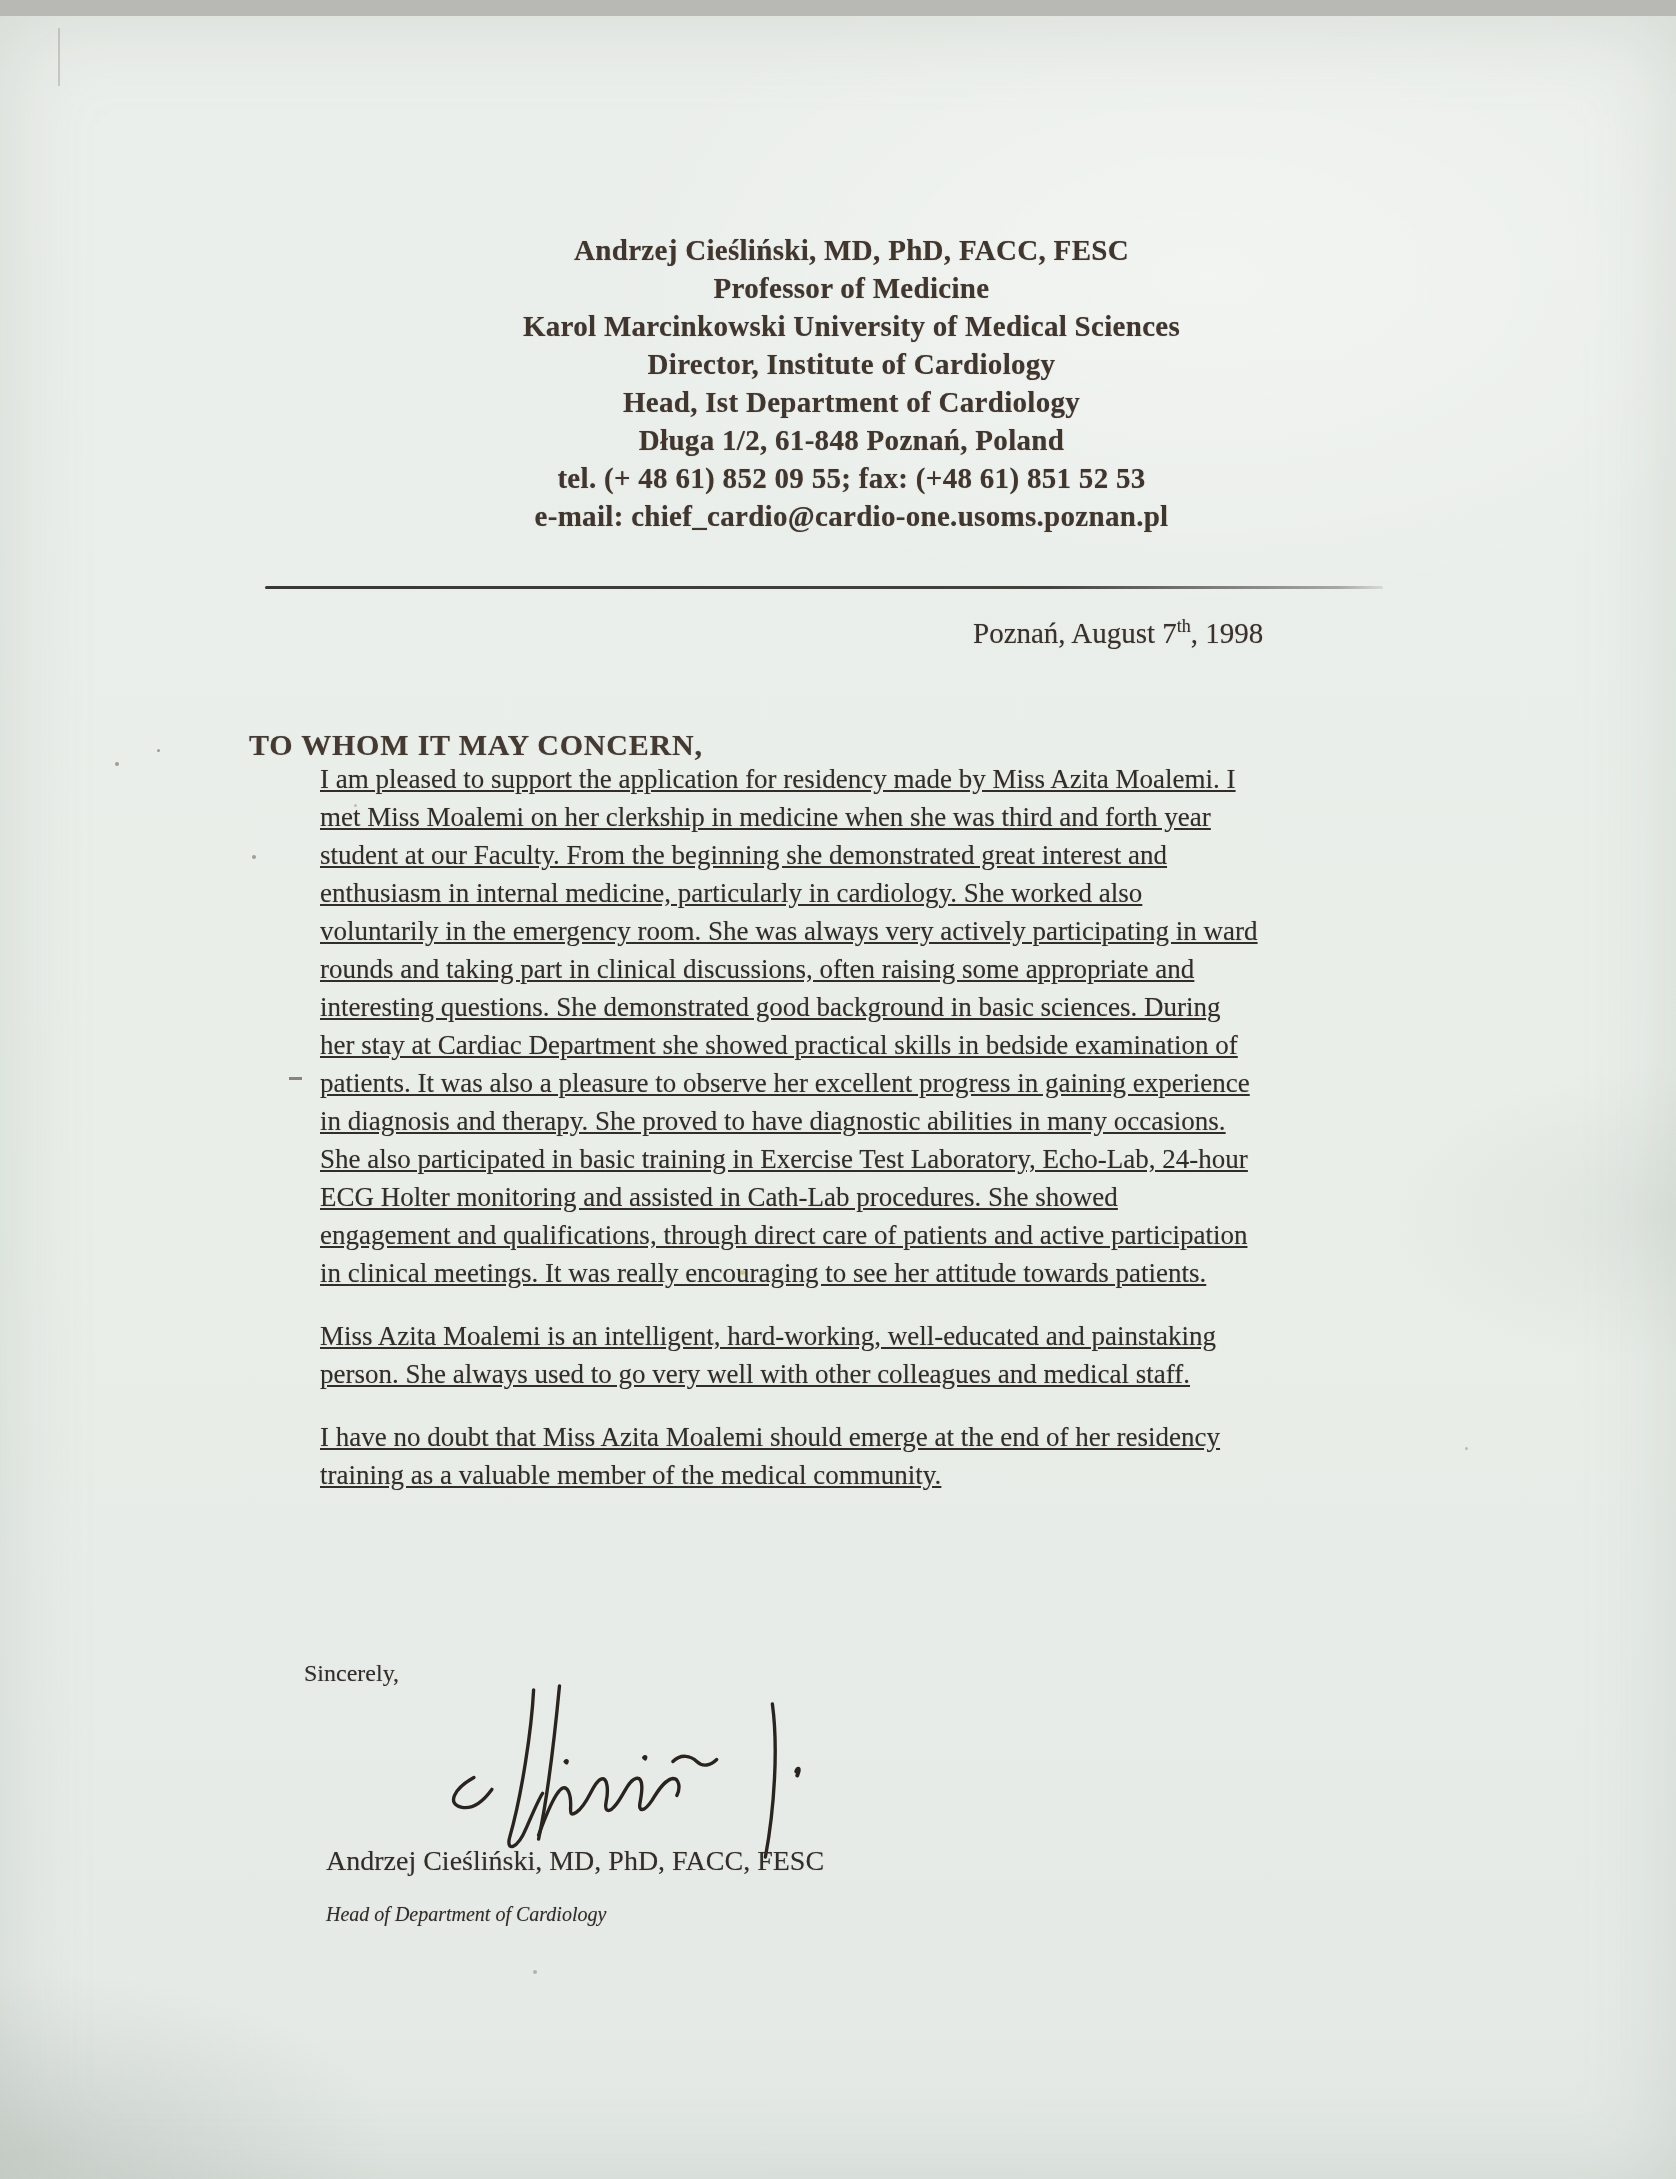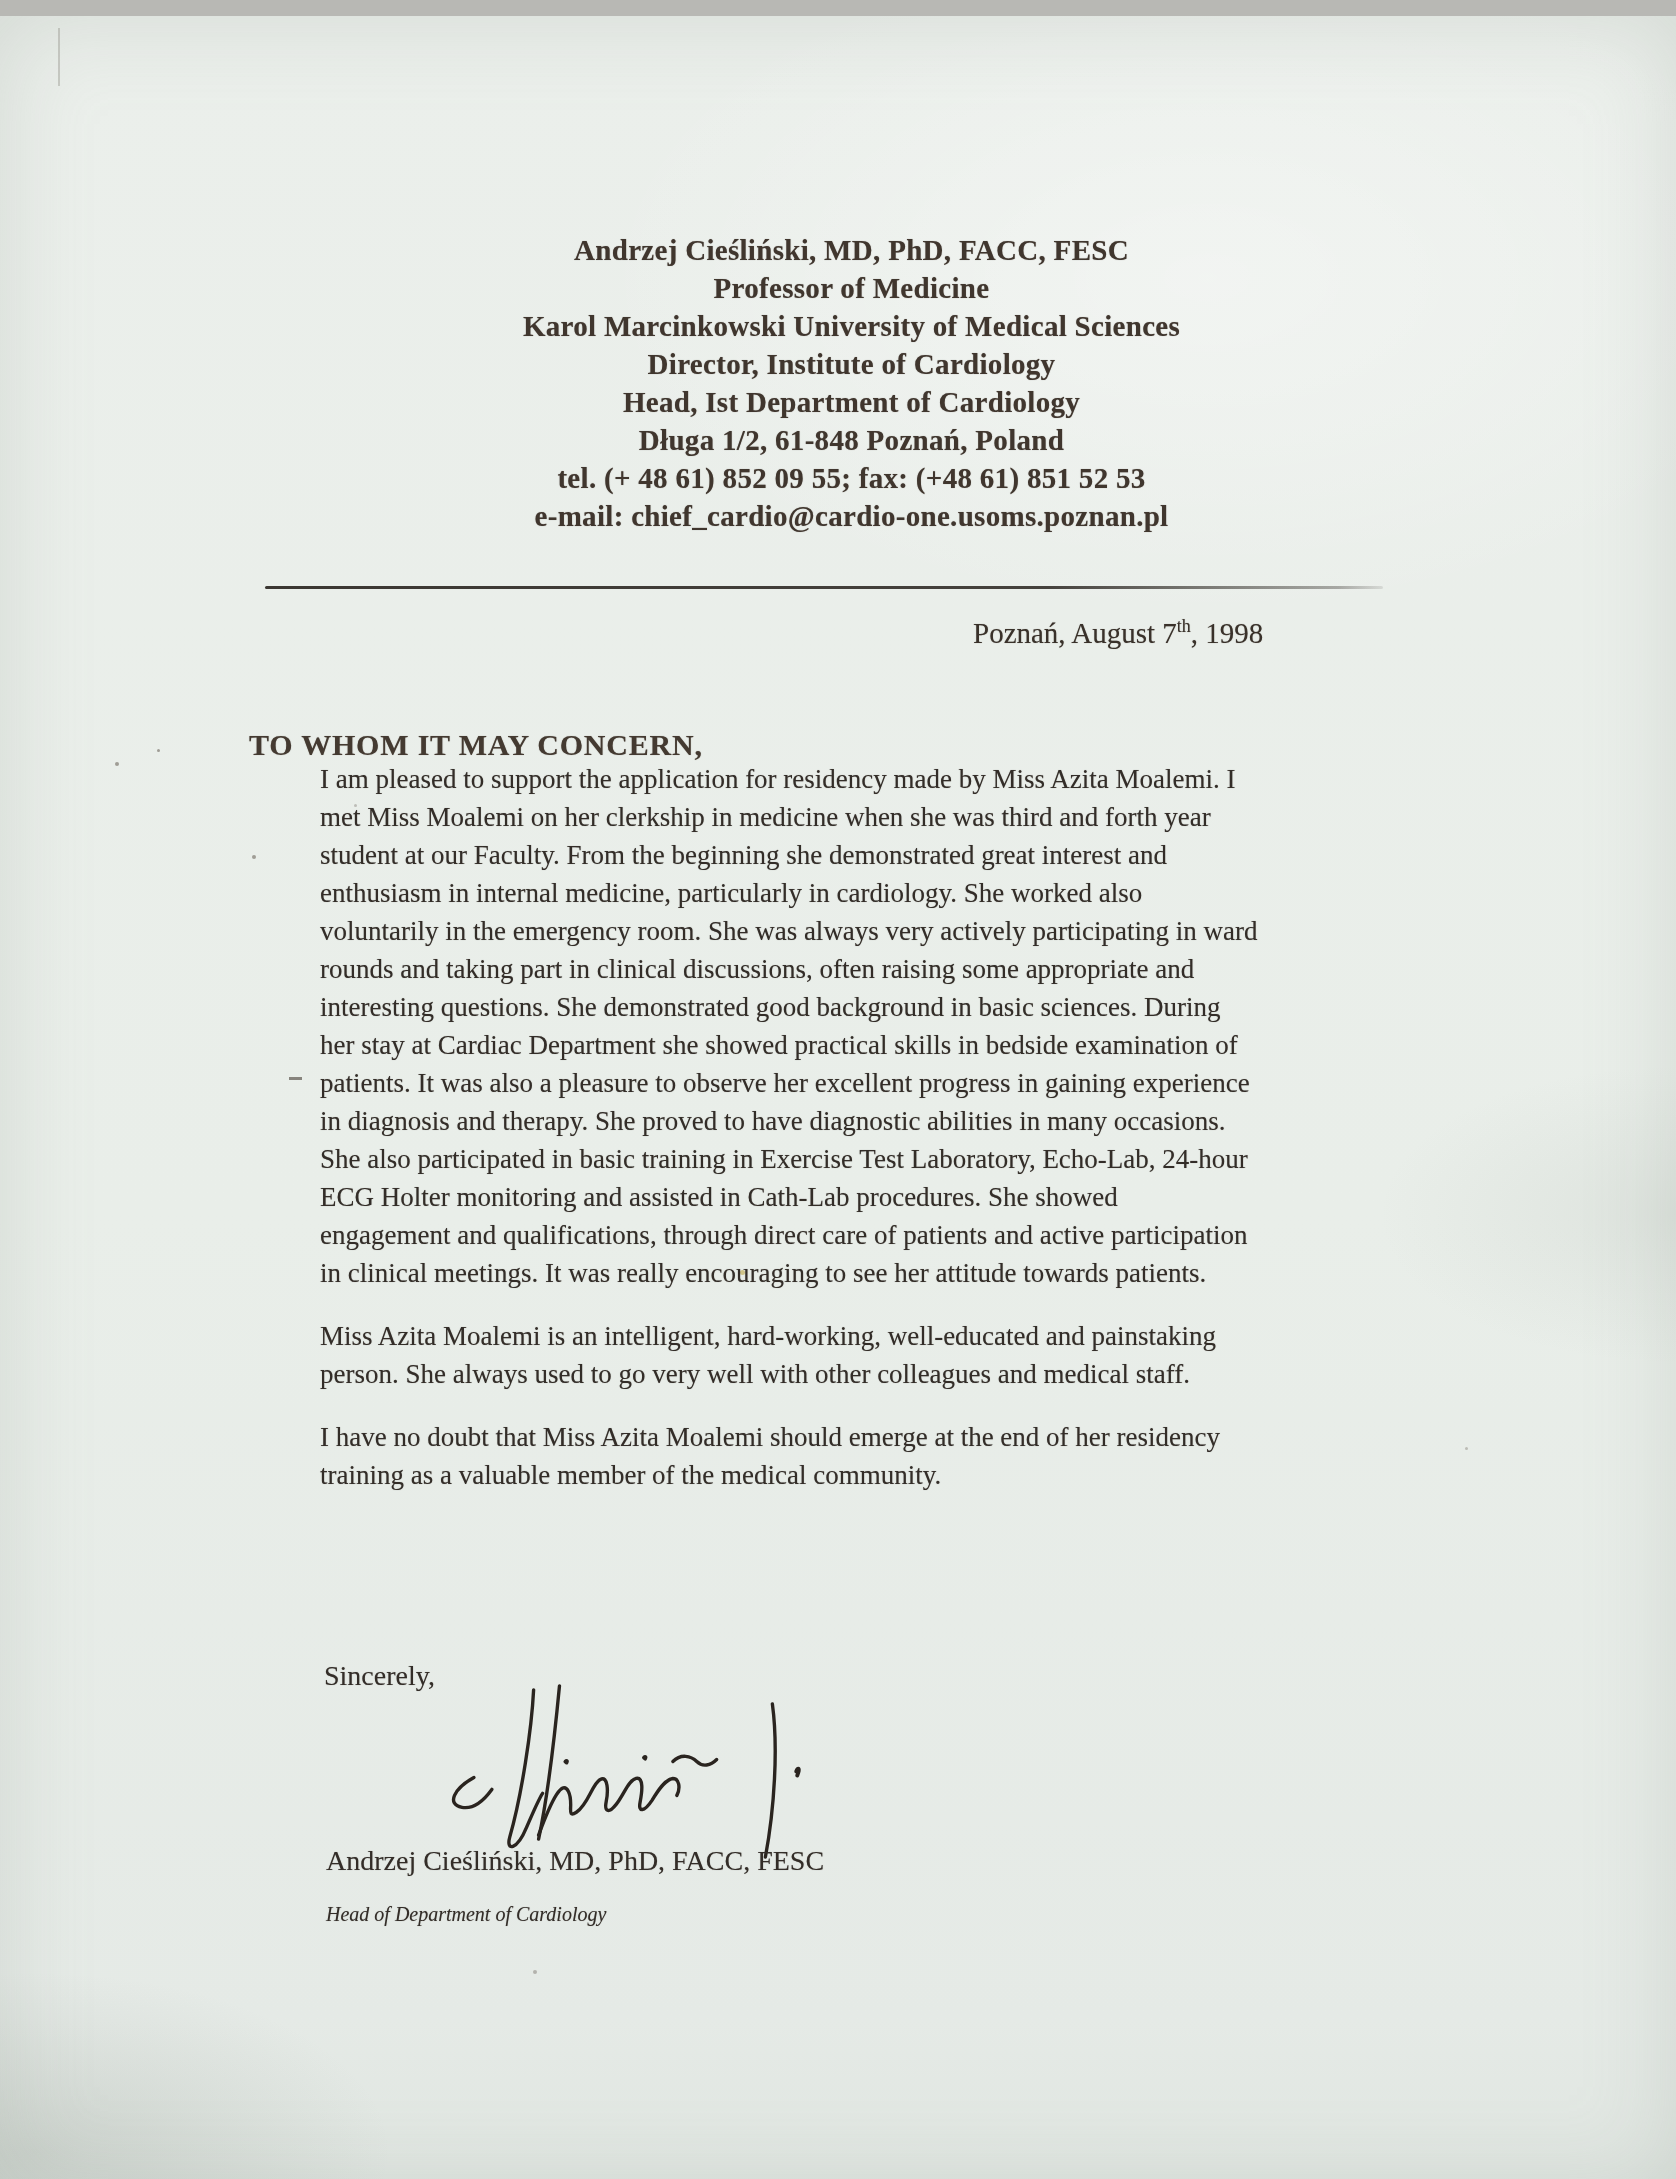--- a/index.html
+++ b/index.html
@@ -43,25 +43,26 @@
     font-weight:bold;font-size:30px;
     color:#443a31;
     letter-spacing:0.8px;
     text-shadow:0 0 1px rgba(68,58,49,0.45);
   }
   .body-text{
     position:absolute;left:320px;top:744px;width:1124px;
     font-size:27px;line-height:38px;
     color:#332d28;
     text-shadow:0 0 1px rgba(51,45,40,0.35);
+    text-decoration:underline;
   }
   .body-text p{margin:0 0 25px 0;}
   .sincerely{
-    position:absolute;left:324px;top:1644px;
-    font-size:28px;color:#332d28;
+    position:absolute;left:304px;top:1644px;
+    font-size:24px;color:#332d28;
     text-shadow:0 0 1px rgba(51,45,40,0.35);
     text-align:right;
   }
   .signature{
     position:absolute;left:436px;top:1660px;width:430px;height:191px;
   }
   .signer-name{
     position:absolute;left:326px;top:1829px;
     font-size:28px;color:#332d28;
     text-shadow:0 0 1px rgba(51,45,40,0.35);

